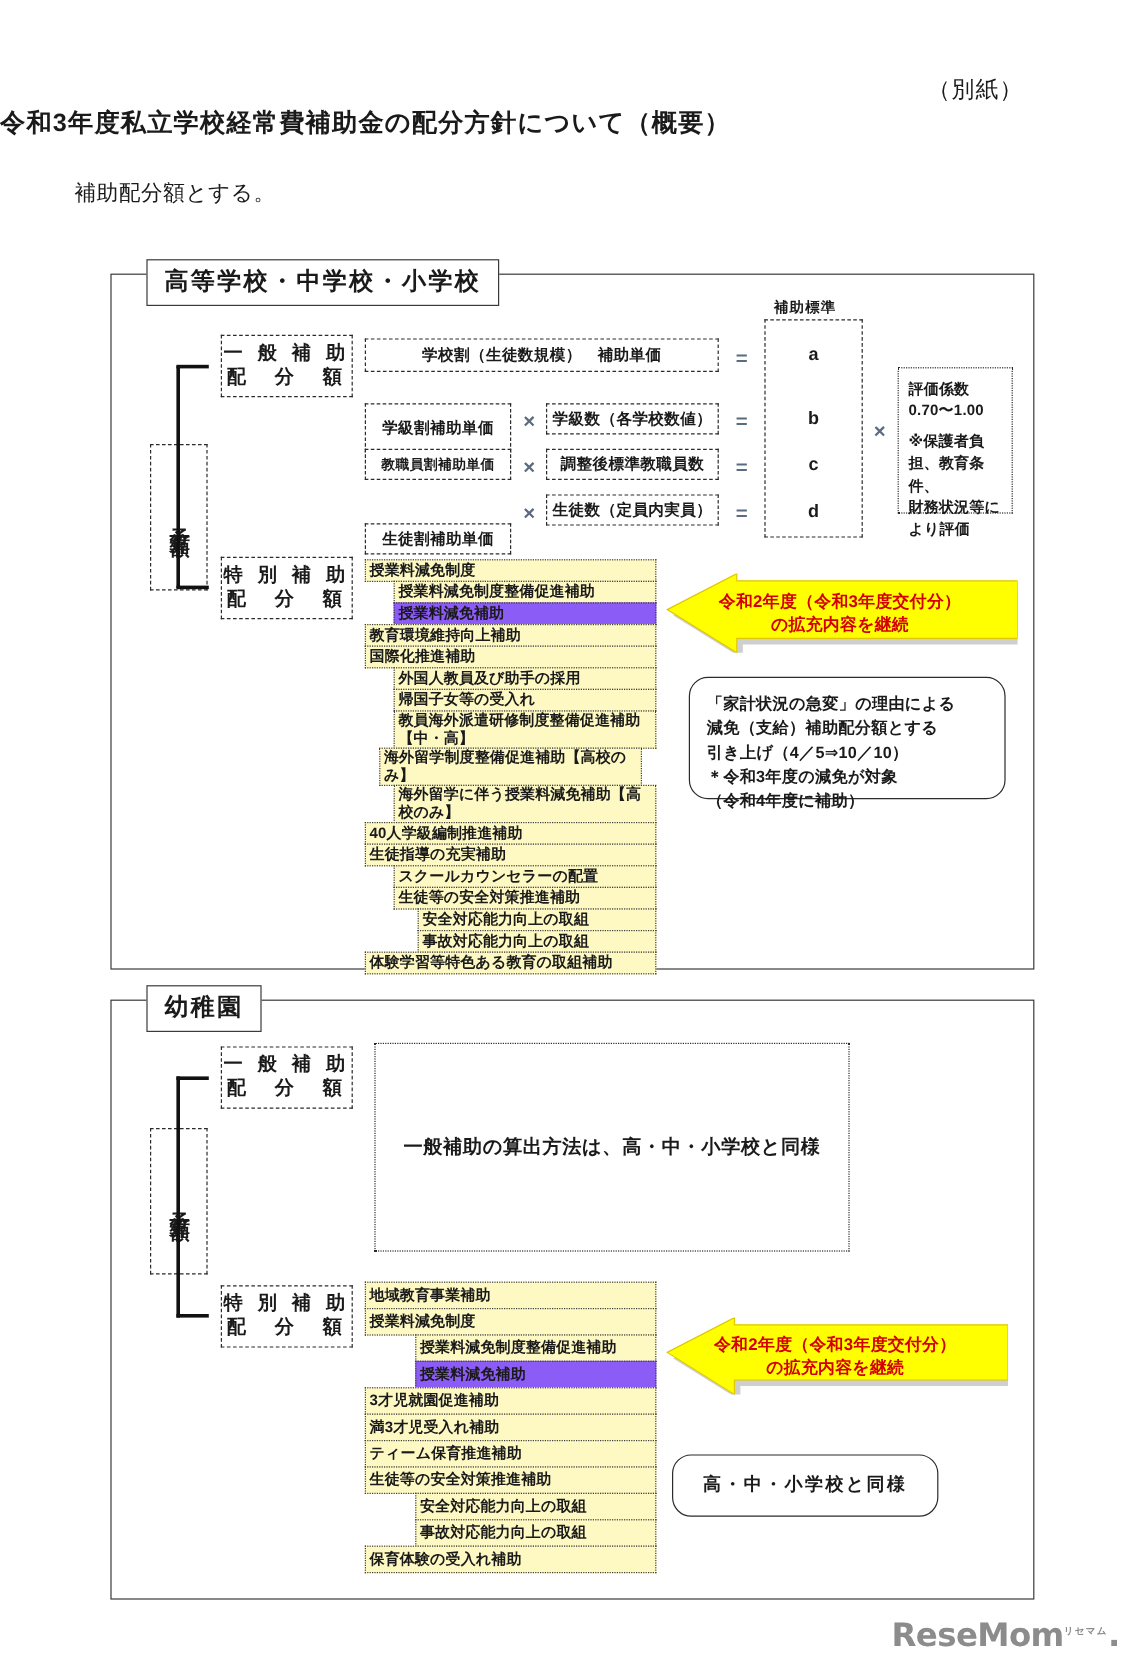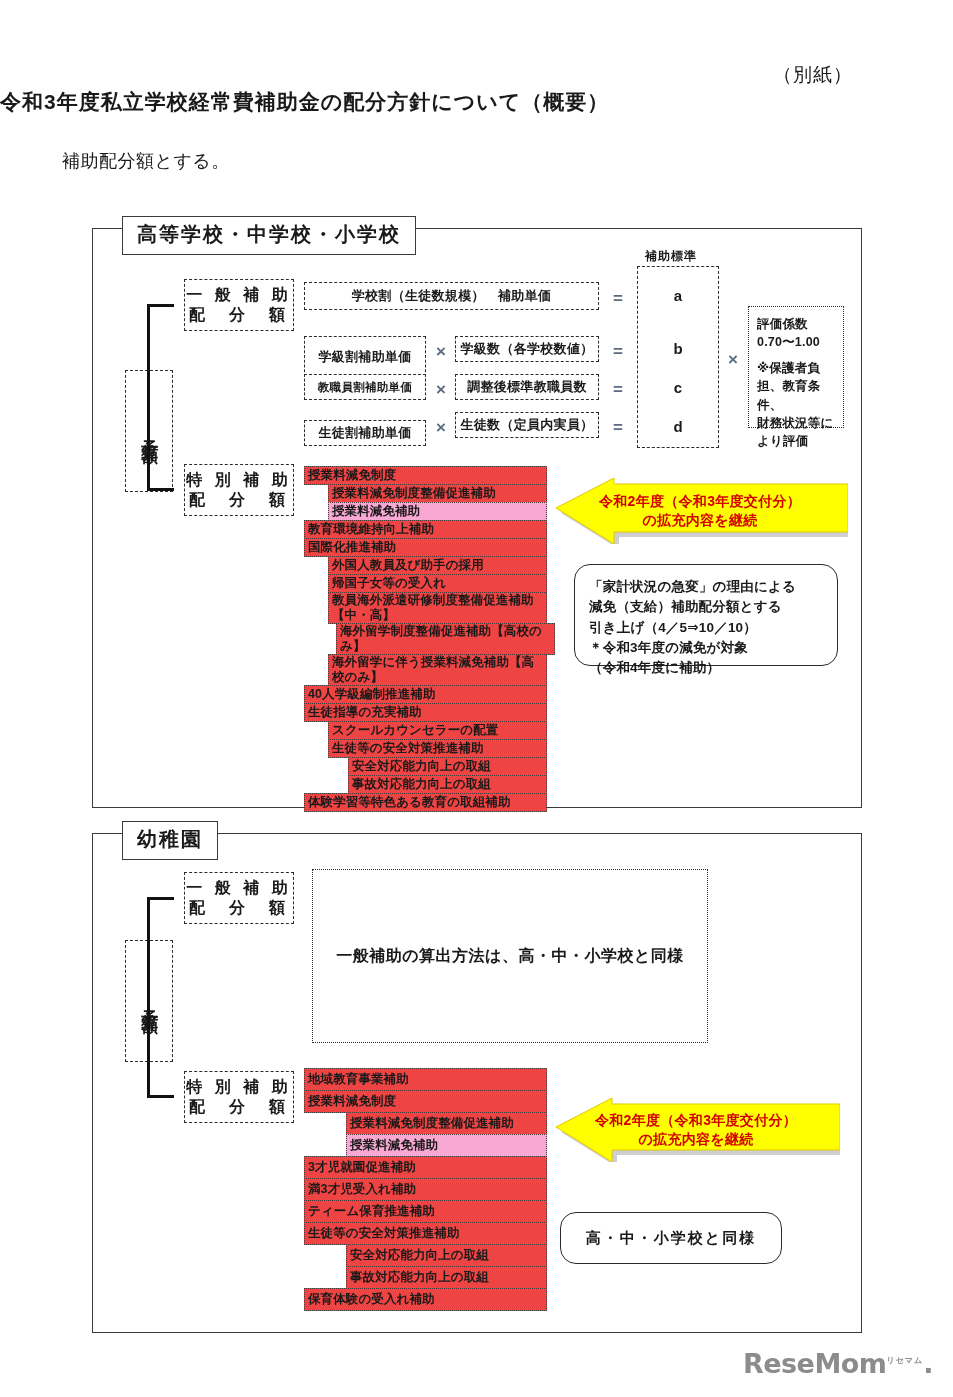--- a/index.html
+++ b/index.html
@@ -50,25 +50,25 @@
   .std-label{position:absolute;font-size:12px;font-weight:bold;letter-spacing:1px;}
   .std-letter{position:absolute;font-size:15px;font-weight:bold;text-align:center;width:40px;}
 
   .coef{position:absolute;border:1.6px dotted #2b2b2b;background:#fff;
     box-sizing:border-box;padding:8px 6px 6px 8px;font-size:12.5px;
     font-weight:bold;line-height:1.45;letter-spacing:.2px;}
   .coef .gap{display:block;height:8px;}
 
   
   .list{position:absolute;}
-  .li{position:absolute;border:1.2px dotted #3d3d3d;background:#ef4444;
+  .li{position:absolute;border:1.2px dotted #3d3d3d;background:#fef9c3;
     box-sizing:border-box;font-size:12.5px;font-weight:bold;
     letter-spacing:.1px;line-height:1.18;padding:2px 2px 2px 3px;
     display:flex;align-items:center;}
-  .li.hl{background:#f9a8d4;}
+  .li.hl{background:#8b5cf6;}
 
   
   .arrowwrap{position:absolute;}
   .arrowwrap svg{display:block;}
   .arrowtext{position:absolute;color:#d40000;font-size:14px;font-weight:bold;
     text-align:center;line-height:1.35;letter-spacing:.3px;width:100%;}
 
   
   .note{position:absolute;border:1.5px solid #2b2b2b;border-radius:16px;
     background:#fff;box-sizing:border-box;font-size:13.5px;font-weight:bold;
@@ -123,21 +123,21 @@
   <div class="dbox" style="left:304px;top:336px;width:122px;height:41px;">学級割補助単価</div>
   <div class="opsign" style="left:430px;top:342px;width:22px;">×</div>
   <div class="dbox" style="left:455px;top:336px;width:144px;height:26px;">学級数（各学校数値）</div>
   <div class="opsign" style="left:607px;top:342px;width:22px;">=</div>
 
   <div class="dbox" style="left:304px;top:374px;width:122px;height:26px;font-size:11.5px;">教職員割補助単価</div>
   <div class="opsign" style="left:430px;top:380px;width:22px;">×</div>
   <div class="dbox" style="left:455px;top:374px;width:144px;height:26px;">調整後標準教職員数</div>
   <div class="opsign" style="left:607px;top:380px;width:22px;">=</div>
 
-  <div class="dbox" style="left:304px;top:420px;width:122px;height:26px;">生徒割補助単価</div>
+  <div class="dbox" style="left:304px;top:436px;width:122px;height:26px;">生徒割補助単価</div>
   <div class="opsign" style="left:430px;top:418px;width:22px;">×</div>
   <div class="dbox" style="left:455px;top:412px;width:144px;height:26px;">生徒数（定員内実員）</div>
   <div class="opsign" style="left:607px;top:418px;width:22px;">=</div>
 
   <div class="std-label" style="left:645px;top:248px;">補助標準</div>
   <div class="dbox" style="left:637px;top:266px;width:82px;height:182px;"></div>
   <div class="std-letter" style="left:658px;top:287px;">a</div>
   <div class="std-letter" style="left:658px;top:340px;">b</div>
   <div class="std-letter" style="left:658px;top:379px;">c</div>
   <div class="std-letter" style="left:658px;top:418px;">d</div>
@@ -156,21 +156,21 @@
 
   <div class="list" id="school-list">
       <div class="li" style="left: 304px; top: 466px; width: 243px; height: 19px;">授業料減免制度</div>
       <div class="li" style="left: 328px; top: 484px; width: 219px; height: 19px;">授業料減免制度整備促進補助</div>
       <div class="li hl" style="left: 328px; top: 502px; width: 219px; height: 19px;">授業料減免補助</div>
       <div class="li" style="left: 304px; top: 520px; width: 243px; height: 19px;">教育環境維持向上補助</div>
       <div class="li" style="left: 304px; top: 538px; width: 243px; height: 19px;">国際化推進補助</div>
       <div class="li" style="left: 328px; top: 556px; width: 219px; height: 19px;">外国人教員及び助手の採用</div>
       <div class="li" style="left: 328px; top: 574px; width: 219px; height: 19px;">帰国子女等の受入れ</div>
       <div class="li" style="left: 328px; top: 592px; width: 219px; height: 32px;">教員海外派遣研修制度整備促進補助【中・高】</div>
-      <div class="li" style="left: 336px; top: 623px; width: 219px; height: 32px;">海外留学制度整備促進補助【高校のみ】</div>
+      <div class="li" style="left: 316px; top: 623px; width: 219px; height: 32px;">海外留学制度整備促進補助【高校のみ】</div>
       <div class="li" style="left: 328px; top: 654px; width: 219px; height: 32px;">海外留学に伴う授業料減免補助【高校のみ】</div>
       <div class="li" style="left: 304px; top: 685px; width: 243px; height: 19px;">40人学級編制推進補助</div>
       <div class="li" style="left: 304px; top: 703px; width: 243px; height: 19px;">生徒指導の充実補助</div>
       <div class="li" style="left: 328px; top: 721px; width: 219px; height: 19px;">スクールカウンセラーの配置</div>
       <div class="li" style="left: 328px; top: 739px; width: 219px; height: 19px;">生徒等の安全対策推進補助</div>
       <div class="li" style="left: 348px; top: 757px; width: 199px; height: 19px;">安全対応能力向上の取組</div>
       <div class="li" style="left: 348px; top: 775px; width: 199px; height: 19px;">事故対応能力向上の取組</div>
       <div class="li" style="left: 304px; top: 793px; width: 243px; height: 19px;">体験学習等特色ある教育の取組補助</div>
     </div>
 

